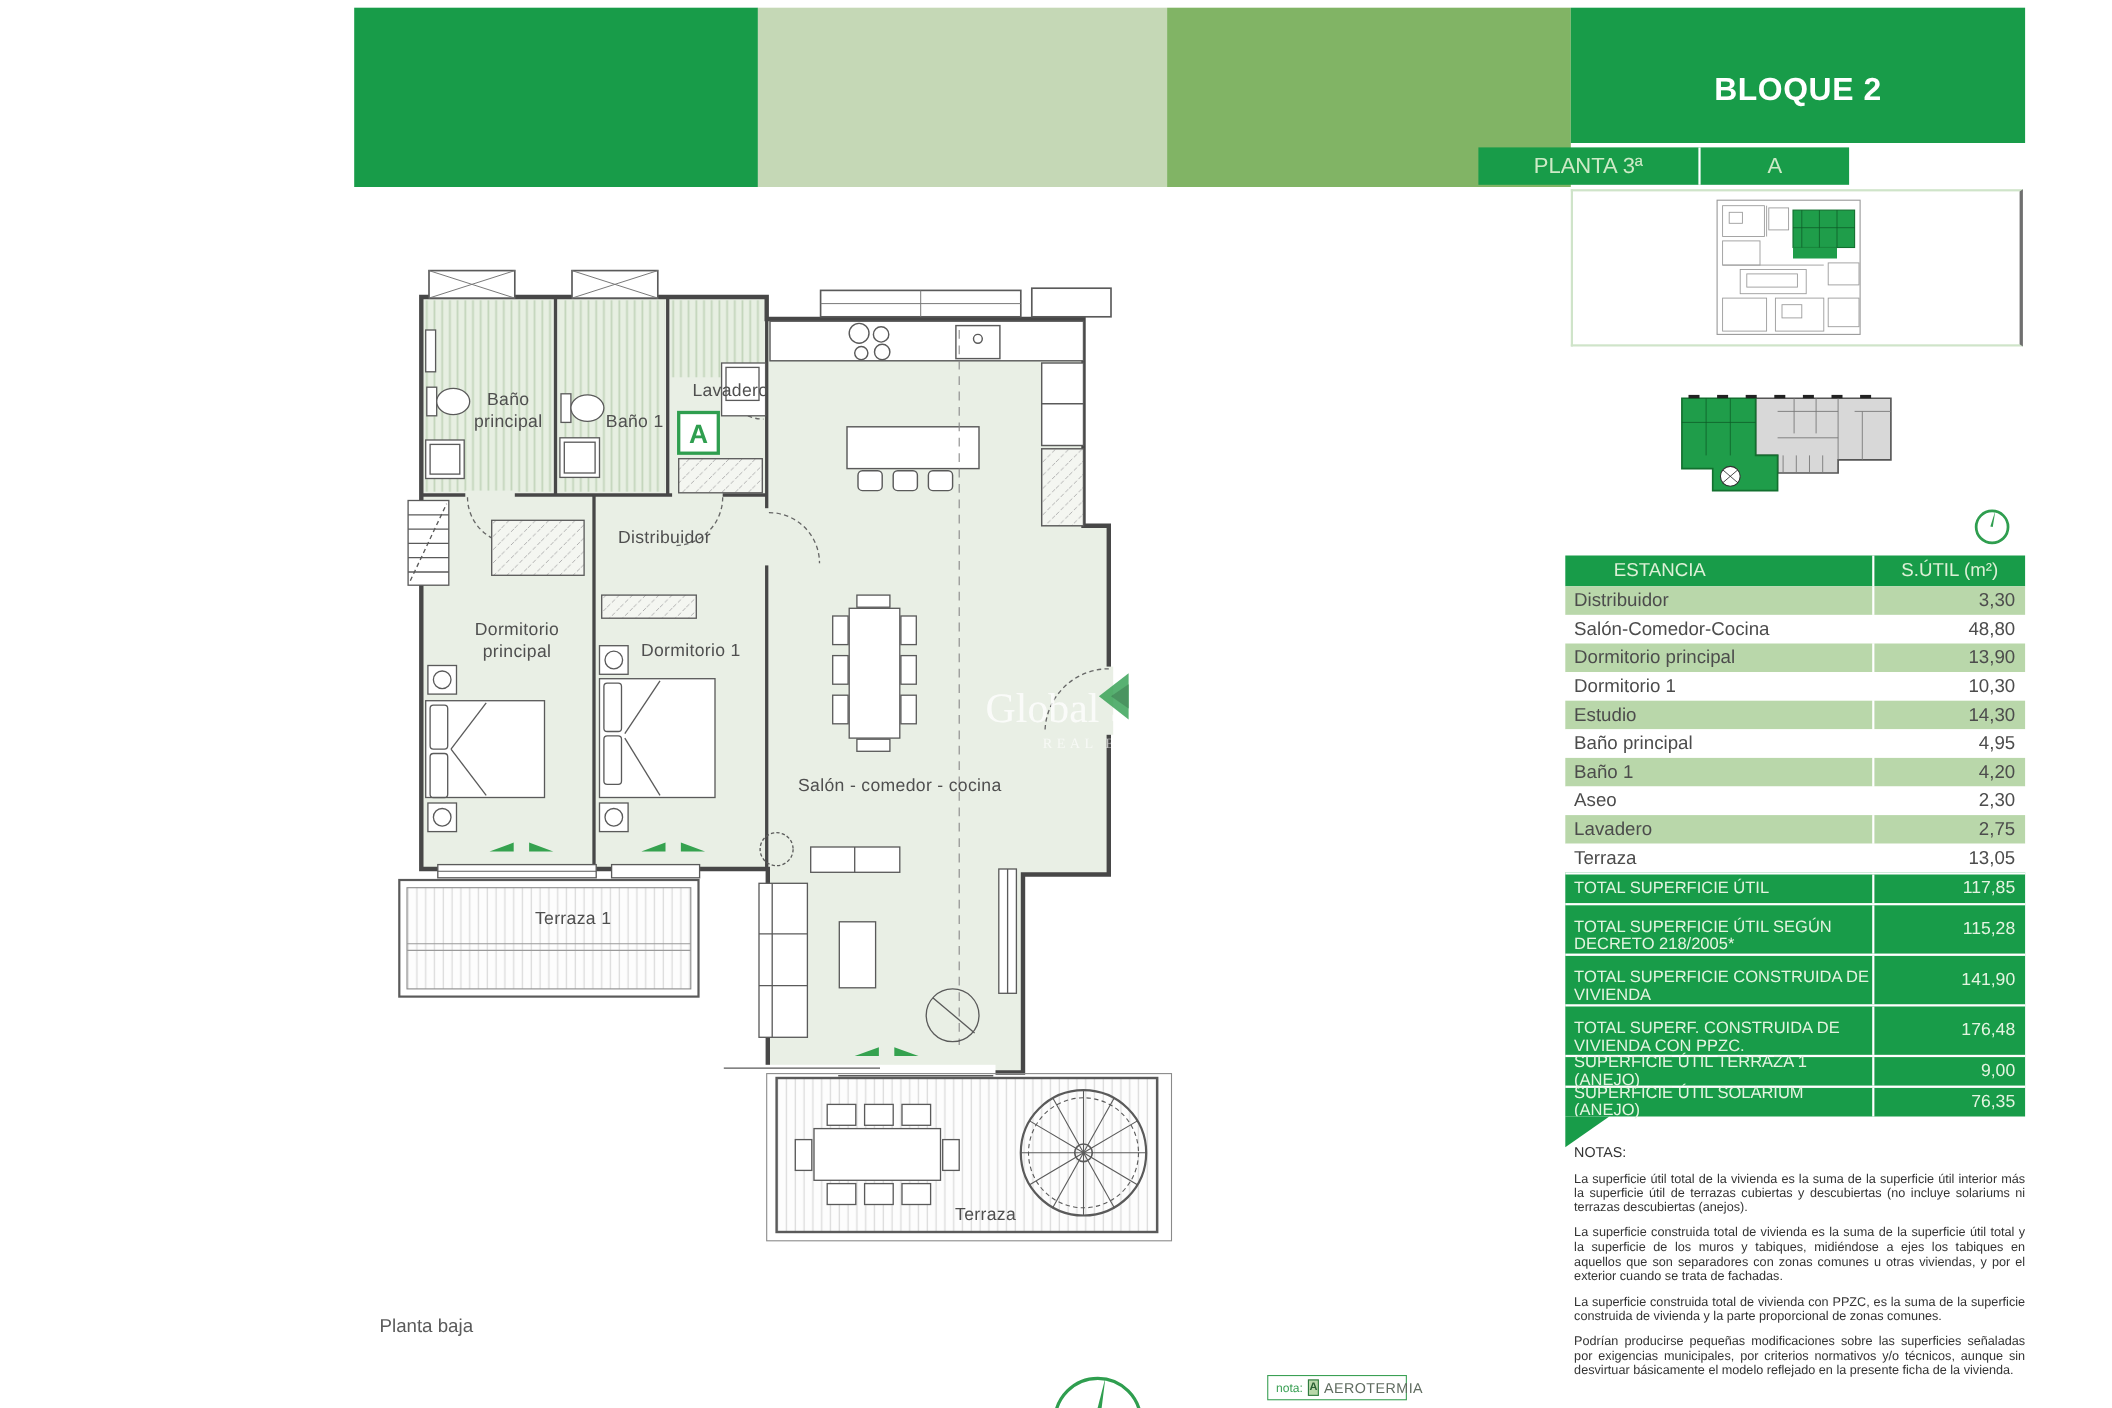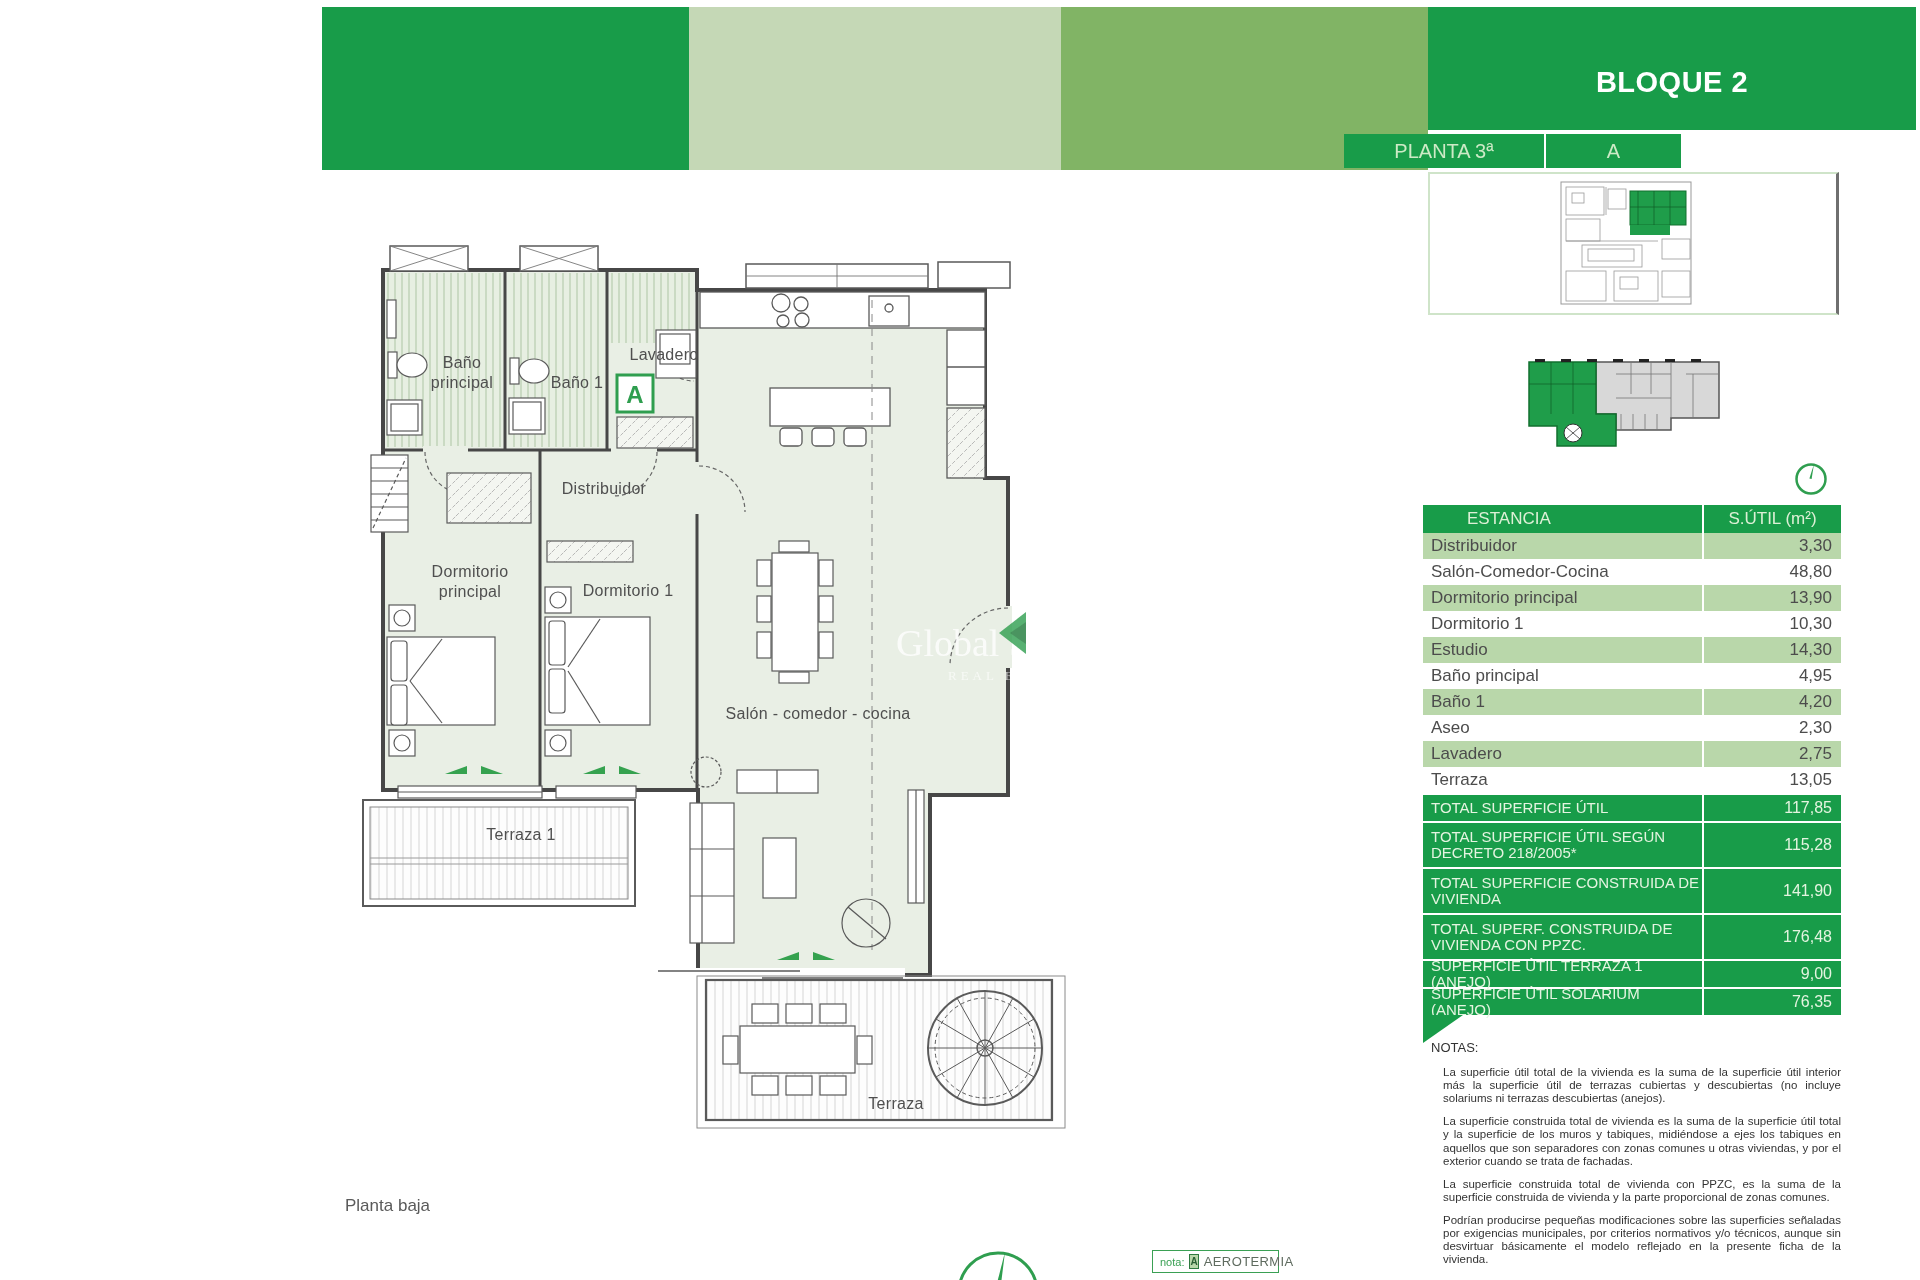--- a/index.html
+++ b/index.html
@@ -4,49 +4,49 @@
 <style>
   html,body{margin:0;padding:0;background:#fff;}
   #page{position:relative;width:1920px;height:1280px;background:#fff;overflow:hidden;
         font-family:"Liberation Sans",sans-serif;}
   
   .bar{position:absolute;top:7px;height:163px;}
   #bar1{left:322px;width:367px;background:#189c49;}
   #bar2{left:689px;width:372px;background:#c5d8b6;}
   #bar3{left:1061px;width:367px;background:#81b465;}
   
-  #blq{position:absolute;left:1428px;top:7px;width:488px;height:123px;background:#189c49;
+  #blq{position:absolute;left:1428px;top:7px;width:413px;height:123px;background:#189c49;
        display:flex;align-items:center;justify-content:center;padding-top:28px;box-sizing:border-box;}
   #blq span{color:#ffffff;font-size:29px;font-weight:bold;letter-spacing:.5px;}
   #plantabar{position:absolute;left:1344px;top:134px;width:337px;height:34px;background:#189c49;display:flex;}
   #plantabar .cell{display:flex;align-items:center;justify-content:center;color:#cdeac6;font-size:20px;}
   #plantabar .c1{width:200px;border-right:2px solid #fff;}
   #plantabar .c2{flex:1;}
   
   #kbox{position:absolute;left:1428px;top:172px;width:411px;height:143px;background:#fff;
         border:2px solid #cfe4c9;border-right:3px solid #6f6f6f;box-sizing:border-box;}
   
   #rtable{position:absolute;left:1423px;top:505px;width:418px;}
   .thead,.trow,.ttotal{display:flex;align-items:center;box-sizing:border-box;}
   .thead{height:28px;background:#189c49;color:#ddf0d6;font-size:17px;padding-left:36px;}
   .trow{height:26px;color:#4c4c4c;font-size:17px;background:#fff;}
   .trow.alt{background:#b9d7aa;}
   .ttotal{background:#189c49;color:#e4f4e0;font-size:15px;border-top:2px solid #fff;height:28px;}
-  .ttotal.h2{height:46px;}
+  .ttotal.h2{height:46px;align-items:flex-end;}
   .lab{flex:1;padding-left:8px;line-height:1.06;}
   .val{width:139px;border-left:2px solid #fff;align-self:stretch;display:flex;align-items:center;
        justify-content:flex-end;padding-right:9px;box-sizing:border-box;}
   .thead .val{justify-content:center;padding-right:0;}
   .ttotal .val{font-size:16px;}
   #tail{position:absolute;left:1423px;top:1015px;width:0;height:0;
         border-top:28px solid #189c49;border-right:40px solid transparent;}
   
   #notes{position:absolute;left:1431px;top:1040px;width:410px;color:#333;}
   #notes h4{margin:0 0 11px 0;font-size:13px;font-weight:normal;}
-  #notes p{margin:0 0 10px 12px;font-size:11.5px;line-height:1.14;text-align:justify;}
+  #notes p{margin:0 0 10px 0;font-size:11.5px;line-height:1.14;text-align:justify;}
   
   #pbaja{position:absolute;left:345px;top:1196px;font-size:17px;color:#5a5a5a;}
   #notabox{position:absolute;left:1152px;top:1250px;width:127px;height:23px;border:1px solid #3aa054;
            background:#fff;display:flex;align-items:center;gap:5px;padding:0 7px;box-sizing:border-box;}
   #notabox .nl{color:#3aa054;font-size:11px;}
   #notabox .mk{width:15px;height:13px;border:1px solid #2f7a3f;background:#b9d7aa;color:#2a5f33;
                font-size:10px;font-weight:bold;display:flex;align-items:center;justify-content:center;}
   #notabox .tx{color:#5f6b5f;font-size:13px;letter-spacing:.4px;}
   svg text{font-family:"Liberation Sans",sans-serif;}
   .wm{font-family:"Liberation Serif",serif;}

